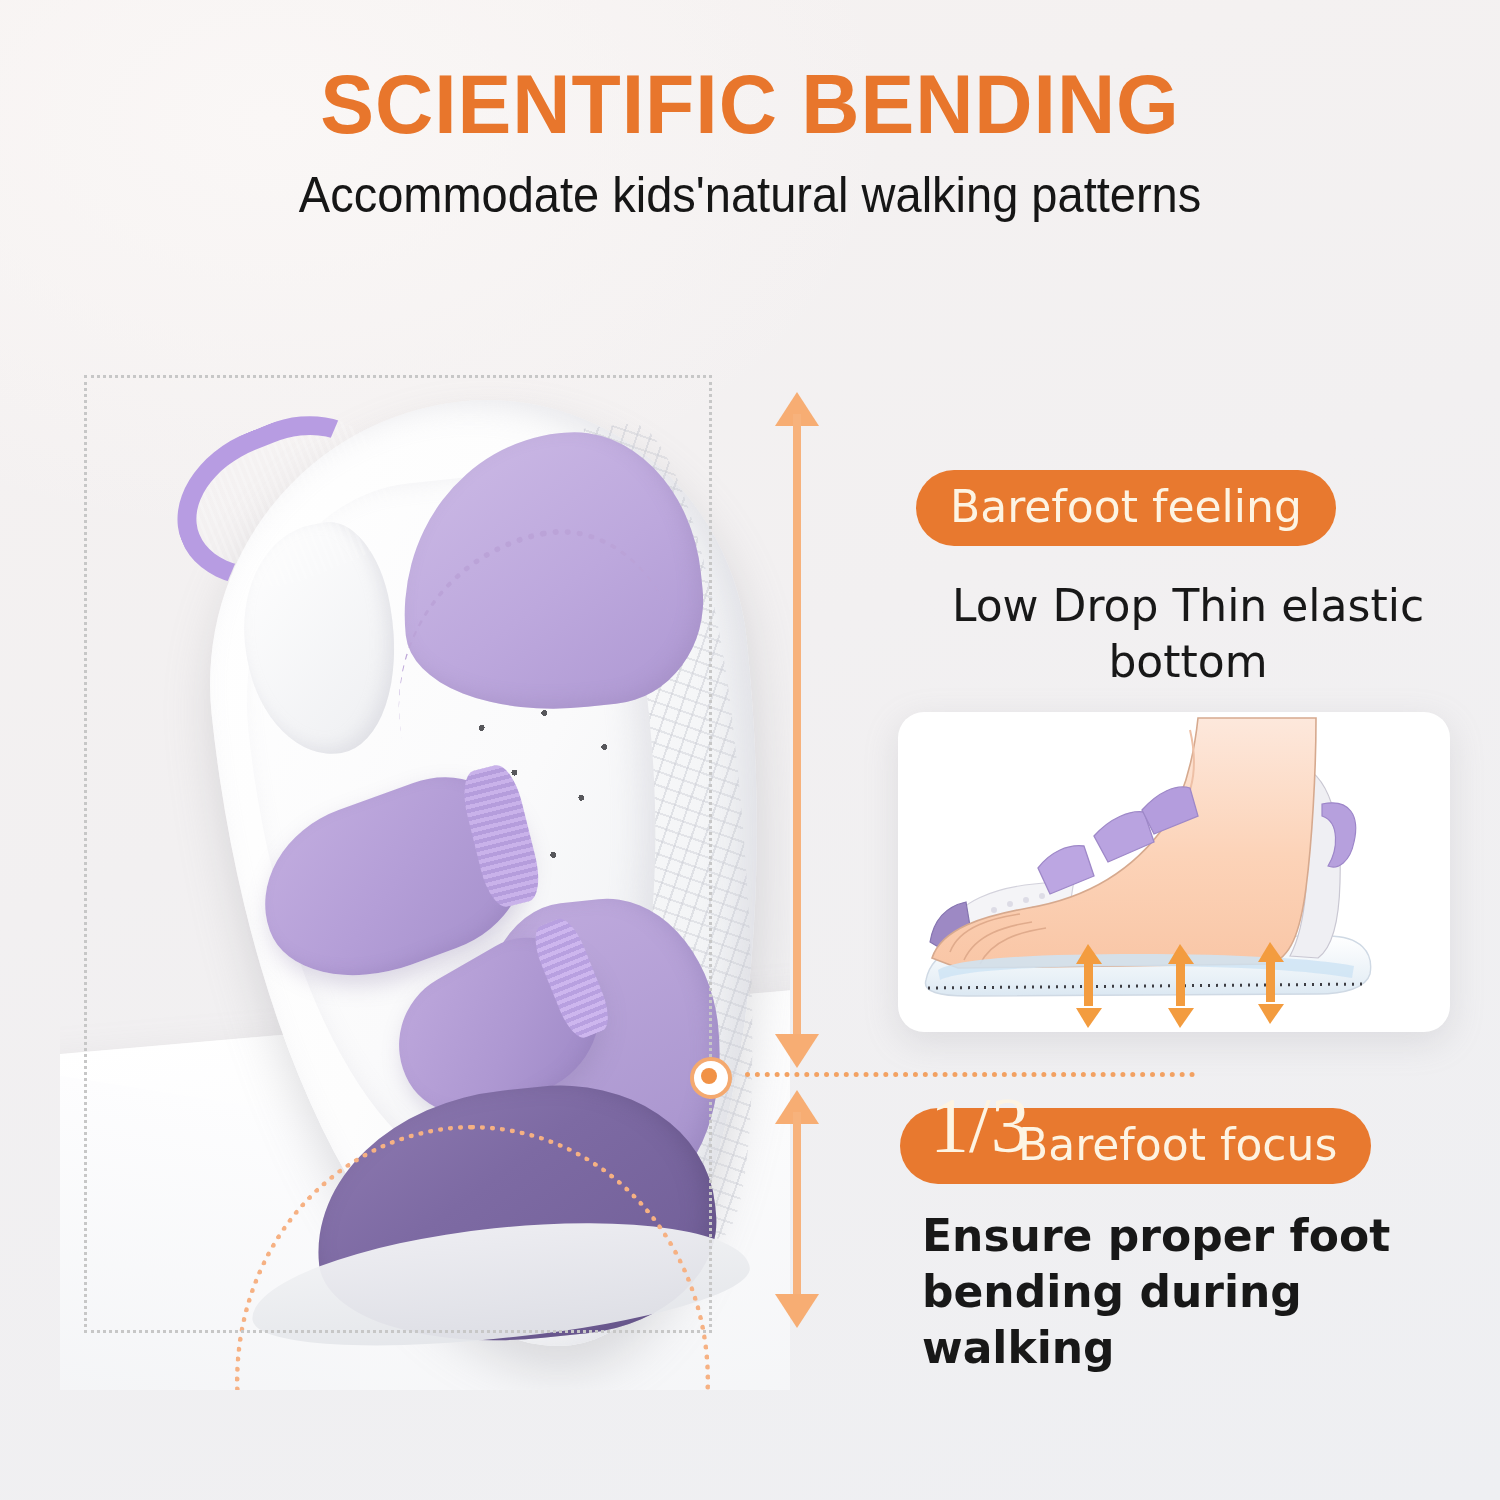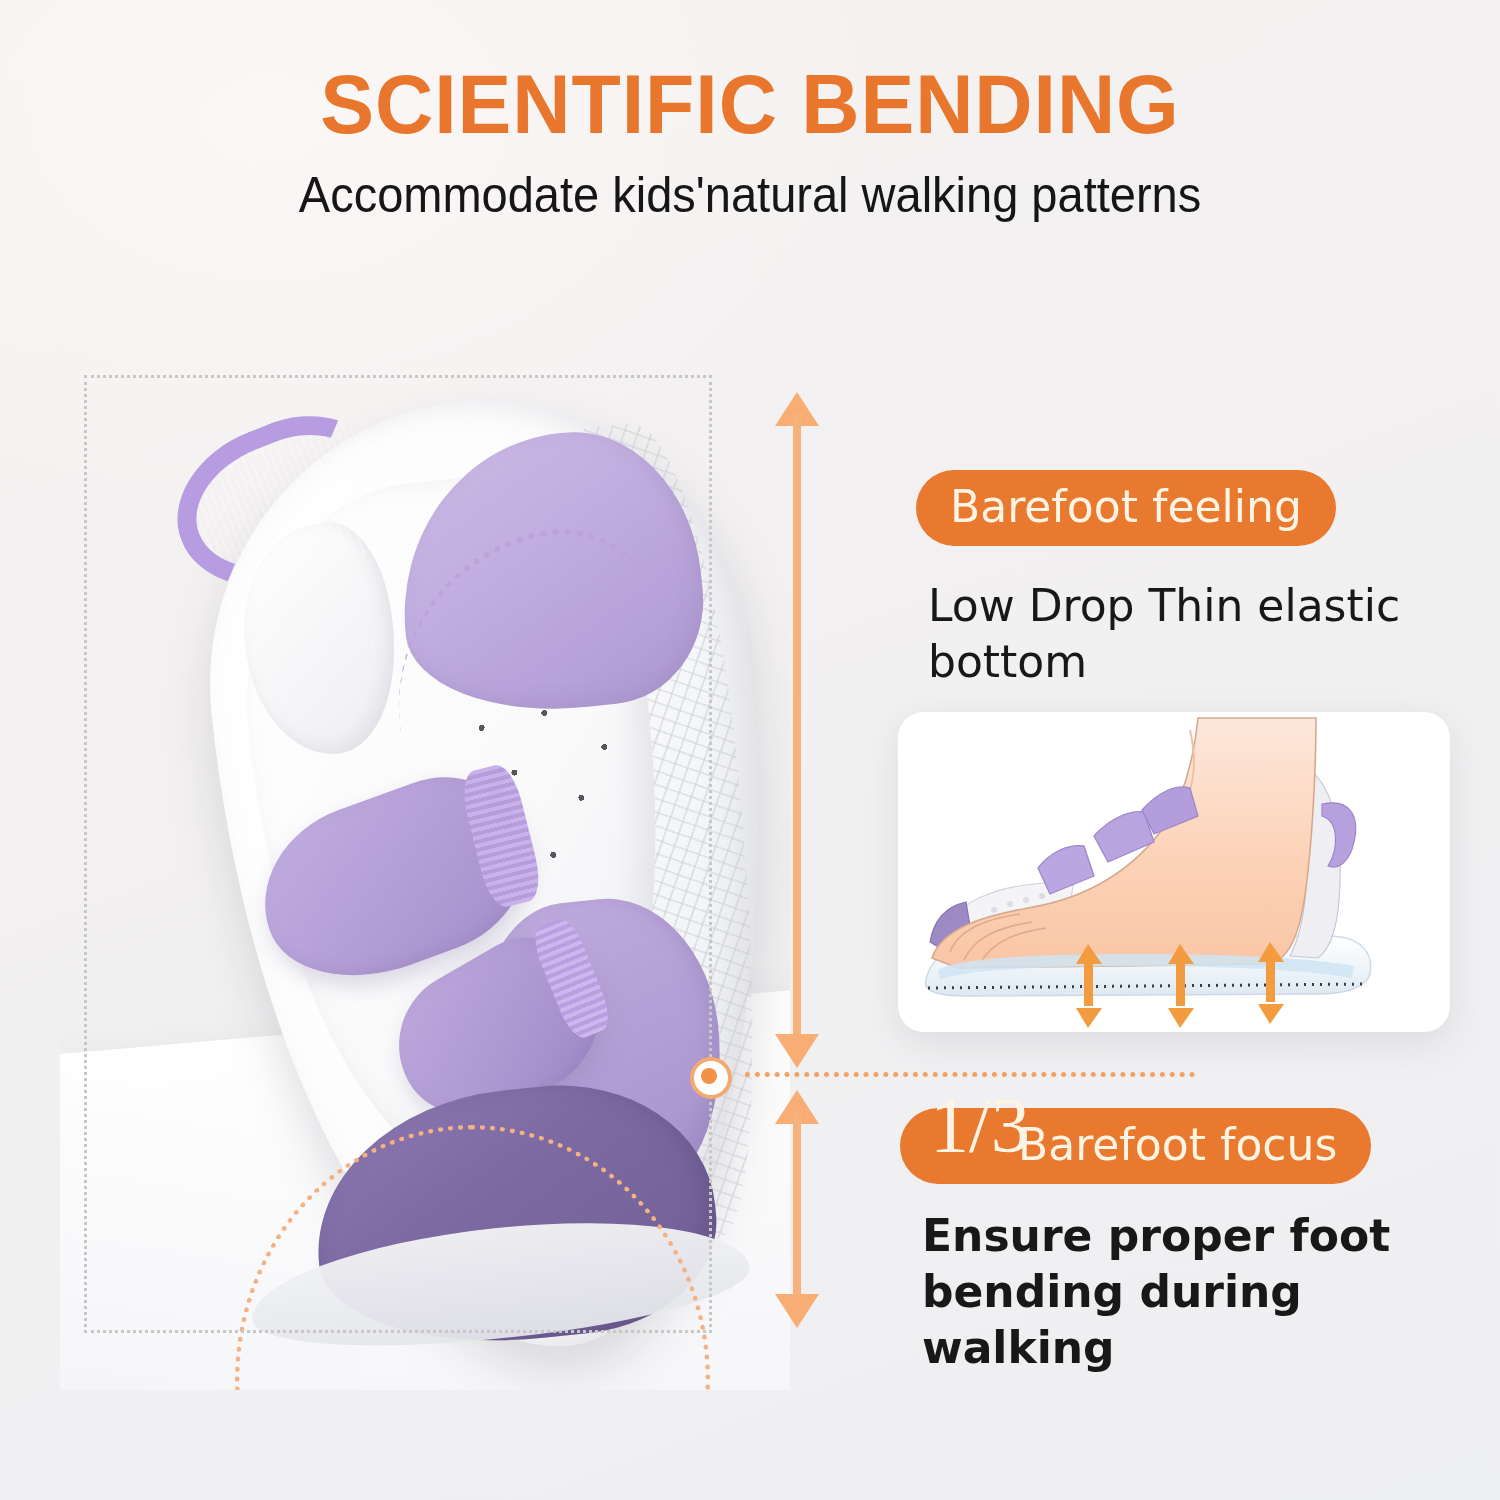--- a/index.html
+++ b/index.html
@@ -140,21 +140,21 @@
     border-radius:60px;padding:13px 34px 15px 34px;
     font-size:44px;line-height:48px;font-weight:normal;white-space:nowrap;
     font-family:"DejaVu Sans","Liberation Sans",sans-serif;}
   .badge-1{position:absolute;left:16px;top:470px;}
   .badge-2{position:absolute;left:0px;top:1108px;padding-left:118px;}
   .frac{position:absolute;left:30px;top:-22px;font-size:78px;line-height:78px;
     color:#fdf4e3;font-family:Liberation Serif, serif;}
 
   .desc{position:absolute;color:#181818;font-size:44px;line-height:56px;
     font-family:"DejaVu Sans","Liberation Sans",sans-serif;width:520px;}
-  .desc-1{left:28px;top:578px;}
+  .desc-1{left:28px;top:578px;text-align:center;}
   .desc-2{left:22px;top:1208px;font-weight:bold;}
 
   
   .inset{position:absolute;left:898px;top:712px;width:552px;height:320px;
     background:#ffffff;border-radius:26px;
     box-shadow:0 10px 34px rgba(150,148,158,.22);overflow:hidden;}
   .ins-svg{display:block;width:552px;height:320px;}
 </style>
 </head>
 <body>

